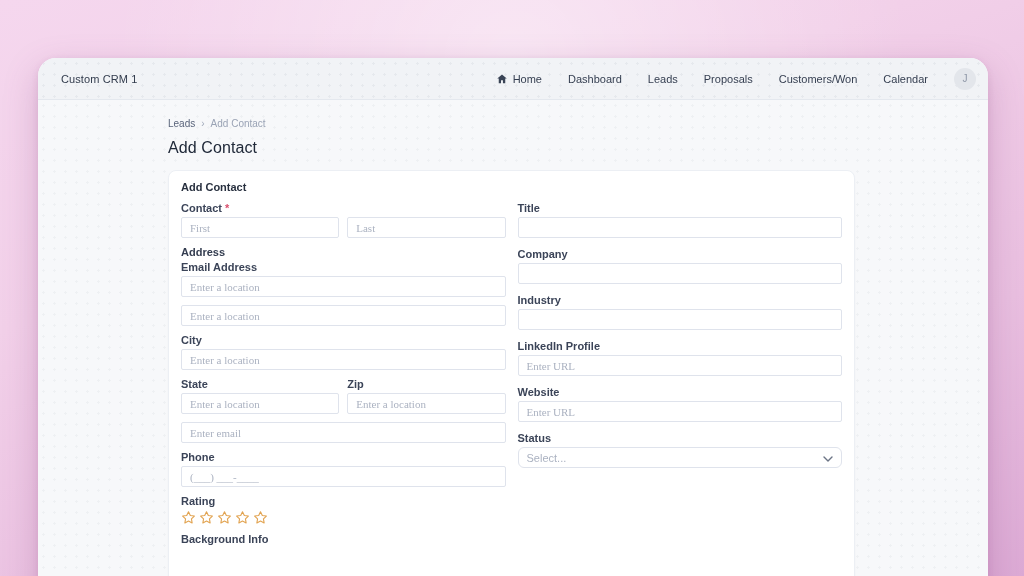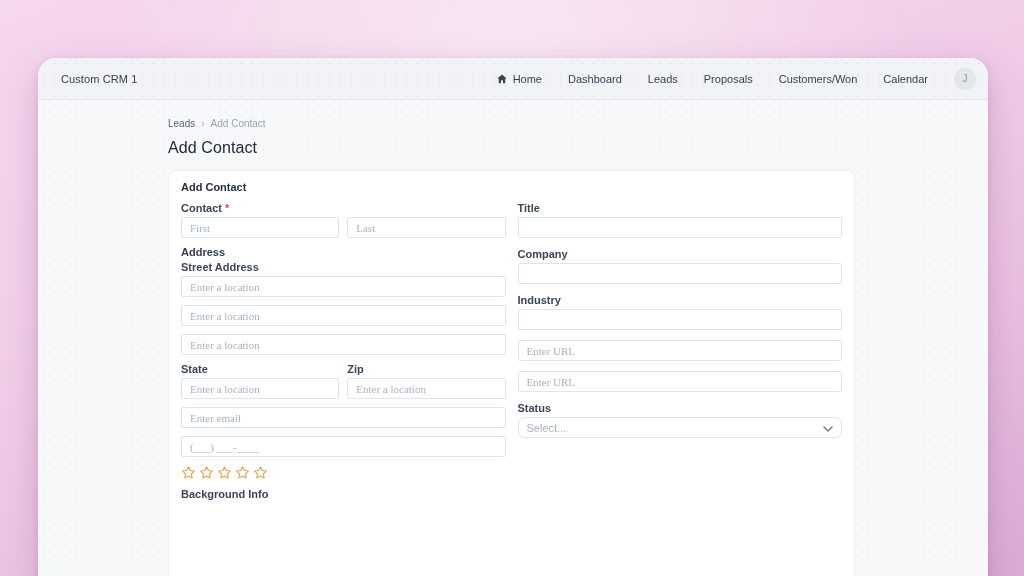--- a/index.html
+++ b/index.html
@@ -128,42 +128,45 @@
             <div>
                 <input class="tb" placeholder="First" style="">
               </div>
             <div>
                 <input class="tb" placeholder="Last" style="">
               </div>
           </div>
 
           <label class="section-label">Address</label>
 
-          <label class="field-label">Street Address</label>
+          <label class="field-label">Email Address</label>
           <input class="tb mb8" placeholder="Enter a location" style="">
 
           <input class="tb mb8" placeholder="Enter a location" style="">
 
+          <label class="field-label">City</label>
           <input class="tb mb8" placeholder="Enter a location" style="">
 
           <div class="pair mb8">
             <div>
               <label class="field-label">State</label>
               <input class="tb" placeholder="Enter a location" style="">
             </div>
             <div>
               <label class="field-label">Zip</label>
               <input class="tb" placeholder="Enter a location" style="">
             </div>
           </div>
 
           <input class="tb mb8" placeholder="Enter email" style="">
 
+          <label class="field-label">Phone</label>
           <input class="tb mb8" placeholder="(___) ___-____" style="">
 
+          <label class="field-label">Rating</label>
           <div class="stars mb8">
             <span>
                 <svg width="15" height="15" viewBox="0 0 24 24" fill="none" stroke="#e2a452" stroke-width="1.8" stroke-linejoin="round">
                   <path d="M12 2.8l2.9 5.9 6.5.95-4.7 4.6 1.1 6.5L12 17.7l-5.8 3.05 1.1-6.5-4.7-4.6 6.5-.95z"></path>
                 </svg>
               </span>
             <span>
                 <svg width="15" height="15" viewBox="0 0 24 24" fill="none" stroke="#e2a452" stroke-width="1.8" stroke-linejoin="round">
                   <path d="M12 2.8l2.9 5.9 6.5.95-4.7 4.6 1.1 6.5L12 17.7l-5.8 3.05 1.1-6.5-4.7-4.6 6.5-.95z"></path>
                 </svg>
@@ -193,22 +196,24 @@
 
           <label class="field-label">Title</label>
           <input class="tb mb10" style="">
 
           <label class="field-label">Company</label>
           <input class="tb mb10" style="">
 
           <label class="field-label">Industry</label>
           <input class="tb mb10" style="">
 
+          <label class="field-label">LinkedIn Profile</label>
           <input class="tb mb10" placeholder="Enter URL" style="">
 
+          <label class="field-label">Website</label>
           <input class="tb mb10" placeholder="Enter URL" style="">
 
           <label class="field-label">Status</label>
           <div class="select mb10">
             <span>Select...</span>
             <span><svg width="10" height="6" viewBox="0 0 10 6" fill="none" stroke="#6b7485" stroke-width="1.4" stroke-linecap="round" stroke-linejoin="round">
                   <path d="M1 1l4 4 4-4"></path>
                 </svg></span>
           </div>
 

